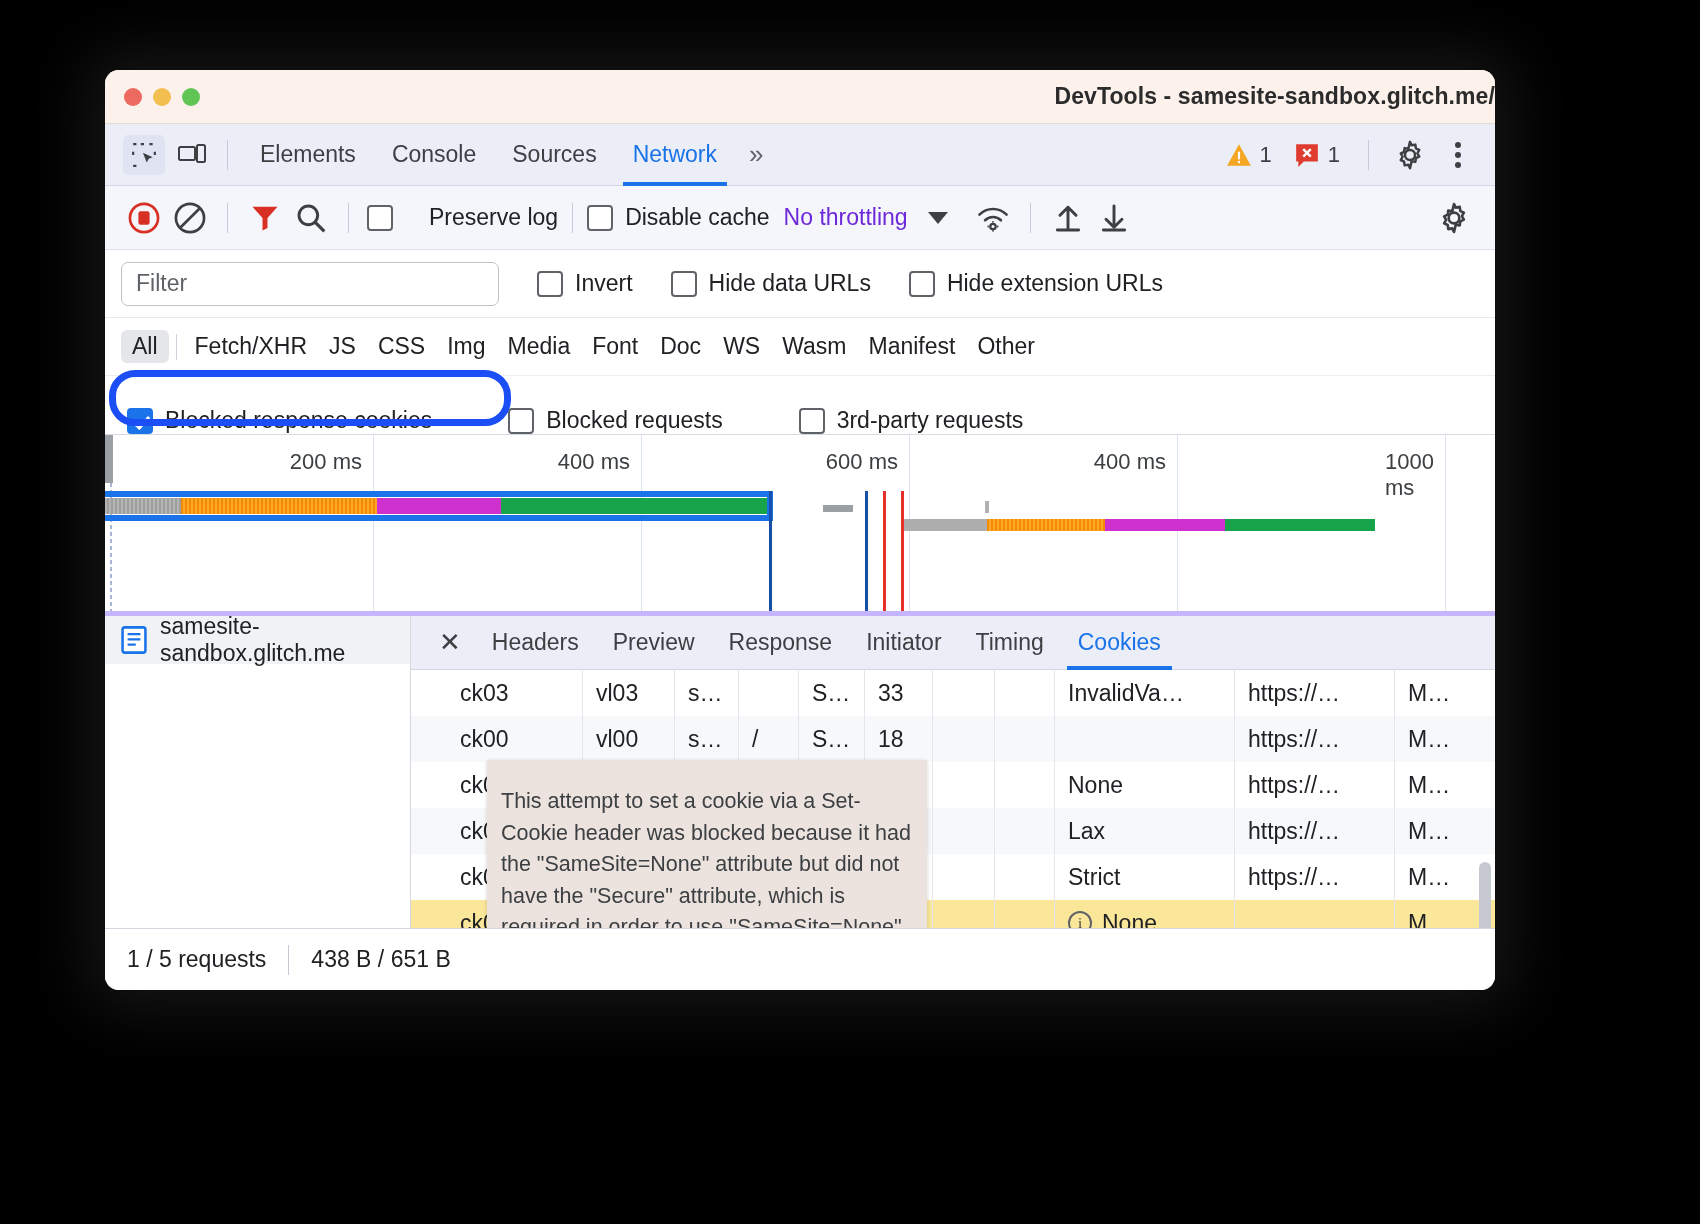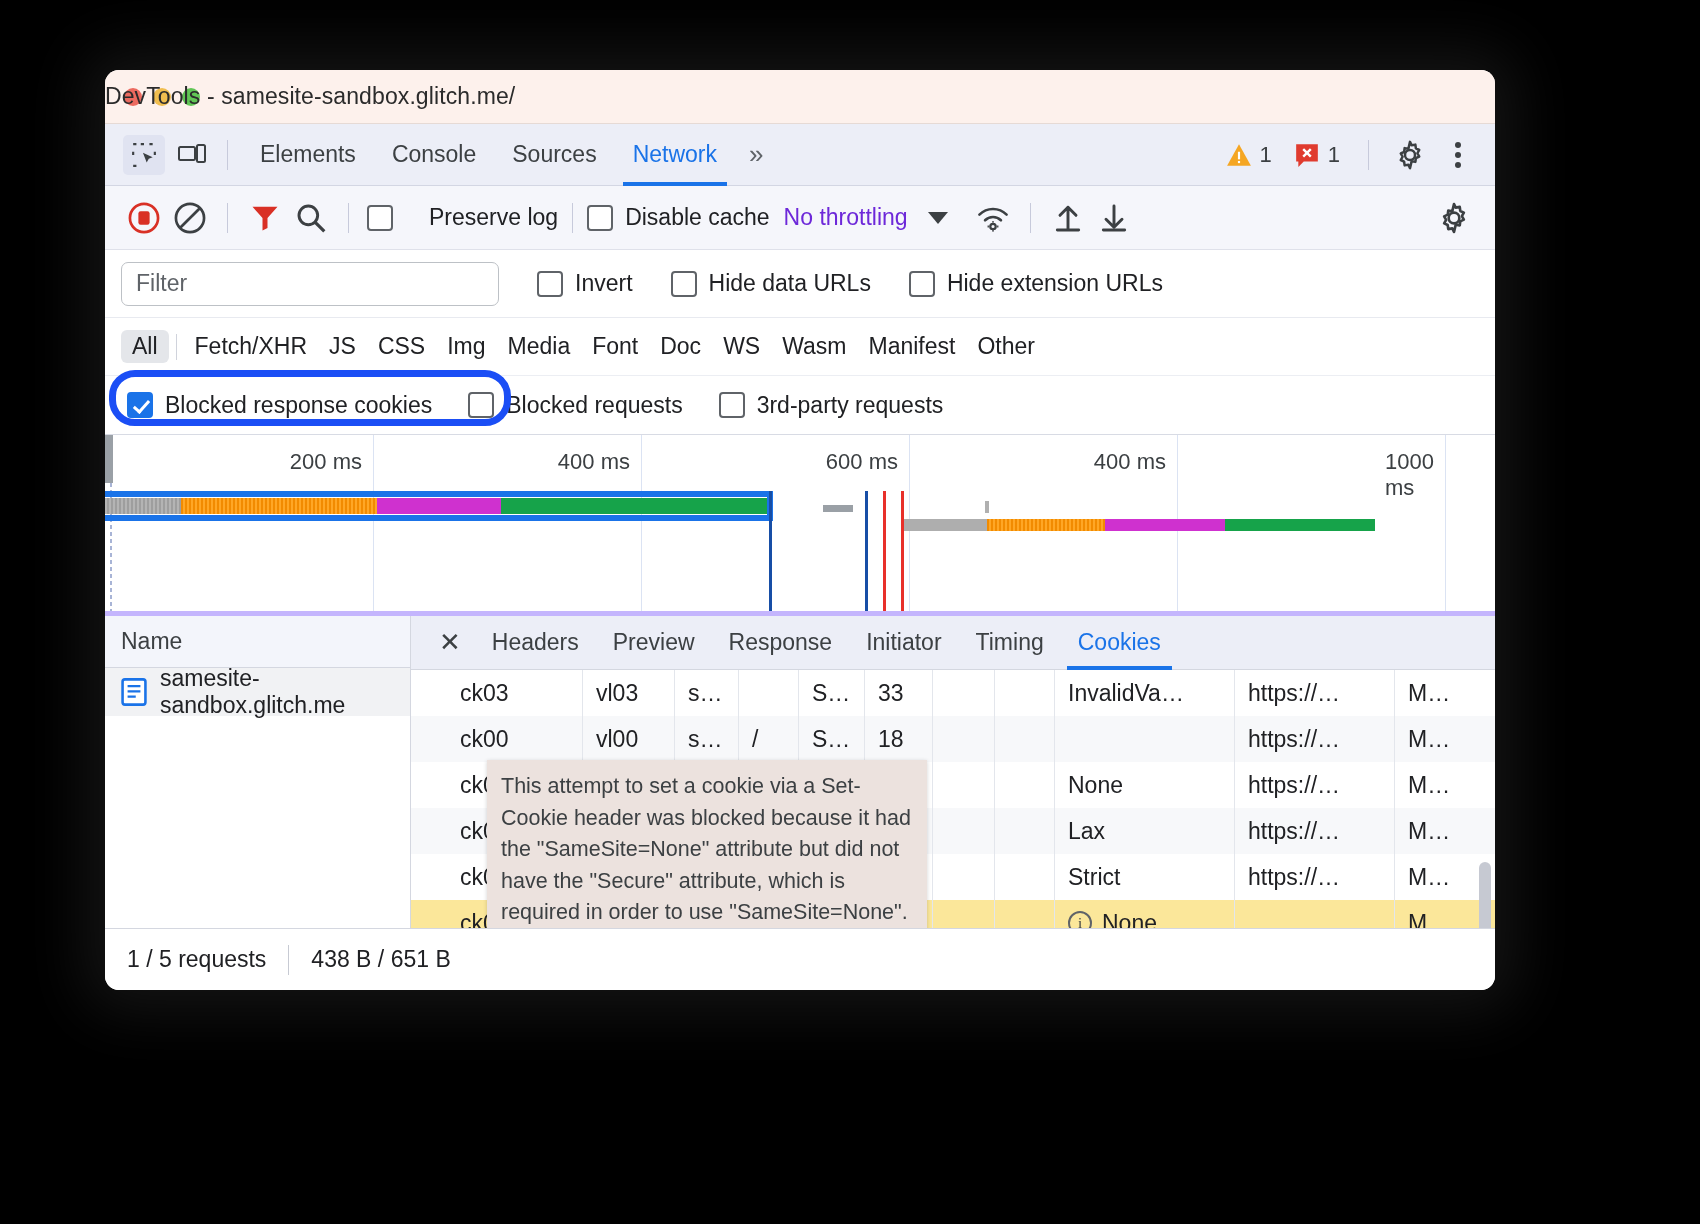--- a/index.html
+++ b/index.html
@@ -32,22 +32,22 @@
     border-bottom: 1px solid #e6dad5;
     display: flex; align-items: center;
     position: relative;
   }
   .traffic { display:flex; gap: 11px; margin-left: 19px; }
   .dot { width: 18px; height: 18px; border-radius: 50%; }
   .dot.red { background:#ec6a5f; }
   .dot.yellow { background:#f1be4f; }
   .dot.green { background:#61c555; }
   #win-title {
-    position:absolute; left:0; right:0; text-align:left;
-    font-size: 23px; font-weight: normal; color: #2b2b2b;
+    position:absolute; left:0; right:0; text-align:right;
+    font-size: 23px; font-weight: bold; color: #2b2b2b;
     letter-spacing: .1px;
   }
 
   
   #tabstrip {
     height: 62px;
     background: #eceef7;
     border-bottom: 1px solid #d3d6e3;
     display: flex; align-items: center;
     position: relative;
@@ -106,22 +106,23 @@
   #typerow {
     height:58px; background:#fff; display:flex; align-items:center; padding-left:16px;
     border-bottom:1px solid #eceef3;
   }
   .type { font-size:23px; color:#202124; padding:3px 11px; border-radius:6px; white-space:nowrap;}
   .type.sel { background:#e4e6ea; }
   #typerow .vsep2 { width:1px;height:26px;background:#d0d3dc;margin:0 7px;}
 
   
   #blockedrow {
-    height:58px; background:#fff; display:flex; align-items:center; padding-left:22px;
+    height:58px; background:#fff; display:flex; align-items:flex-end; padding-left:22px;
     position:relative;
+    gap:40px;
   }
   #bhighlight {
     position:absolute; left:4px; top:-6px; width:402px; height:56px;
     border:7px solid #1b4ef5; border-radius:26px; pointer-events:none;
   }
 
   
   #overview {
     height:182px; background:#fff; position:relative;
     border-top:1px solid #d8dbe4; border-bottom:5px solid #c4b5fd;
@@ -193,21 +194,21 @@
   .c-priority { width:100px; border-right:none;}
   .infoi {
     width:24px; height:24px; border:2px solid #5f6368; border-radius:50%;
     display:inline-flex; align-items:center; justify-content:center;
     font-size:15px; color:#3c4043; margin-right:10px; flex:none;
     font-family:"Liberation Serif", serif;
   }
   #tooltip {
     position:absolute; left:76px; top:90px; width:440px;
     background:#ece2de; color:#3c4043; font-size:21.5px; line-height:1.47;
-    padding:11px 14px 13px 14px; box-shadow:0 1px 4px rgba(0,0,0,.18);
+    padding:26px 14px 13px 14px; box-shadow:0 1px 4px rgba(0,0,0,.18);
     z-index:30;
   }
   #vscroll {
     position:absolute; right:4px; top:192px; width:12px; height:96px;
     background:#c6c9d2; border-radius:6px;
   }
   
   #footer {
     height:62px; display:flex; align-items:center; padding-left:22px;
     background:#fff; border-top:1px solid #d4d7e0; font-size:23px; color:#202124; gap:0;
@@ -439,21 +440,20 @@
 
       <div class="ovline blue" style="left:664px;"></div>
       <div class="ovline blue" style="left:760px;"></div>
       <div class="ovline red" style="left:778px;"></div>
       <div class="ovline red" style="left:796px;"></div>
     </div>
 
     <div id="panes">
 
       <div id="leftpane">
-        <div id="namehdr">Name</div>
         <div id="reqrow">
           <span id="doc-icon">
             <svg width="26" height="28" viewBox="0 0 22 24">
               <rect x="1.2" y="1.2" width="19.6" height="21.6" rx="2" fill="#fff" stroke="#1a73e8" stroke-width="2.2"></rect>
               <path d="M5.5 7h11M5.5 11.5h11M5.5 16h7" stroke="#1a73e8" stroke-width="2"></path>
             </svg>
           </span>
           <span>samesite-sandbox.glitch.me</span>
         </div>
       </div>

